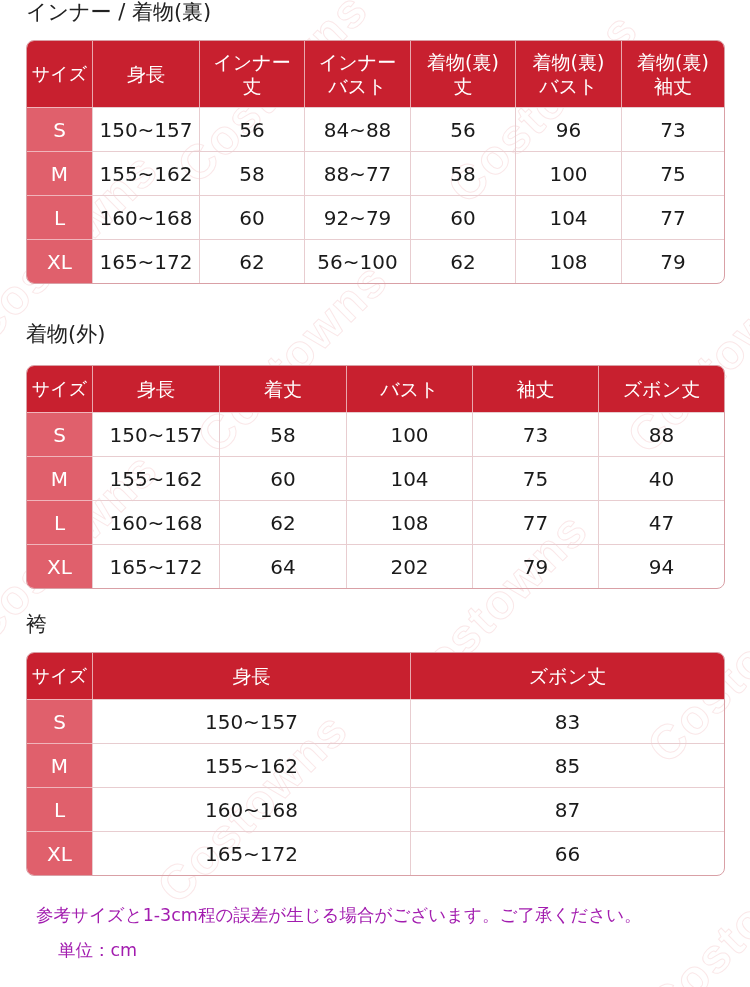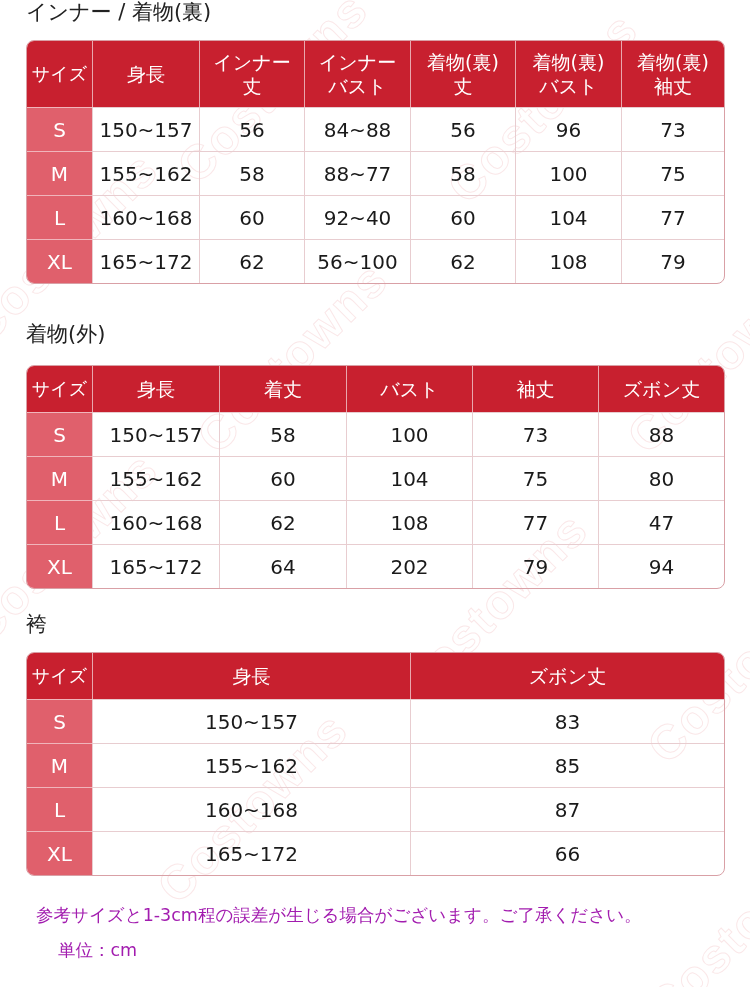--- a/index.html
+++ b/index.html
@@ -76,21 +76,21 @@
       <td>58</td>
       <td>88~77</td>
       <td>58</td>
       <td>100</td>
       <td>75</td>
     </tr>
     <tr style="height:44px;">
       <td class="size">L</td>
       <td>160~168</td>
       <td>60</td>
-      <td>92~40</td>
+      <td>92~79</td>
       <td>60</td>
       <td>104</td>
       <td>77</td>
     </tr>
     <tr style="height:44px;">
       <td class="size">XL</td>
       <td>165~172</td>
       <td>62</td>
       <td>56~100</td>
       <td>62</td>
@@ -128,21 +128,21 @@
       <td>100</td>
       <td>73</td>
       <td>88</td>
     </tr>
     <tr style="height:44px;">
       <td class="size">M</td>
       <td>155~162</td>
       <td>60</td>
       <td>104</td>
       <td>75</td>
-      <td>80</td>
+      <td>40</td>
     </tr>
     <tr style="height:44px;">
       <td class="size">L</td>
       <td>160~168</td>
       <td>62</td>
       <td>108</td>
       <td>77</td>
       <td>47</td>
     </tr>
     <tr style="height:44px;">

